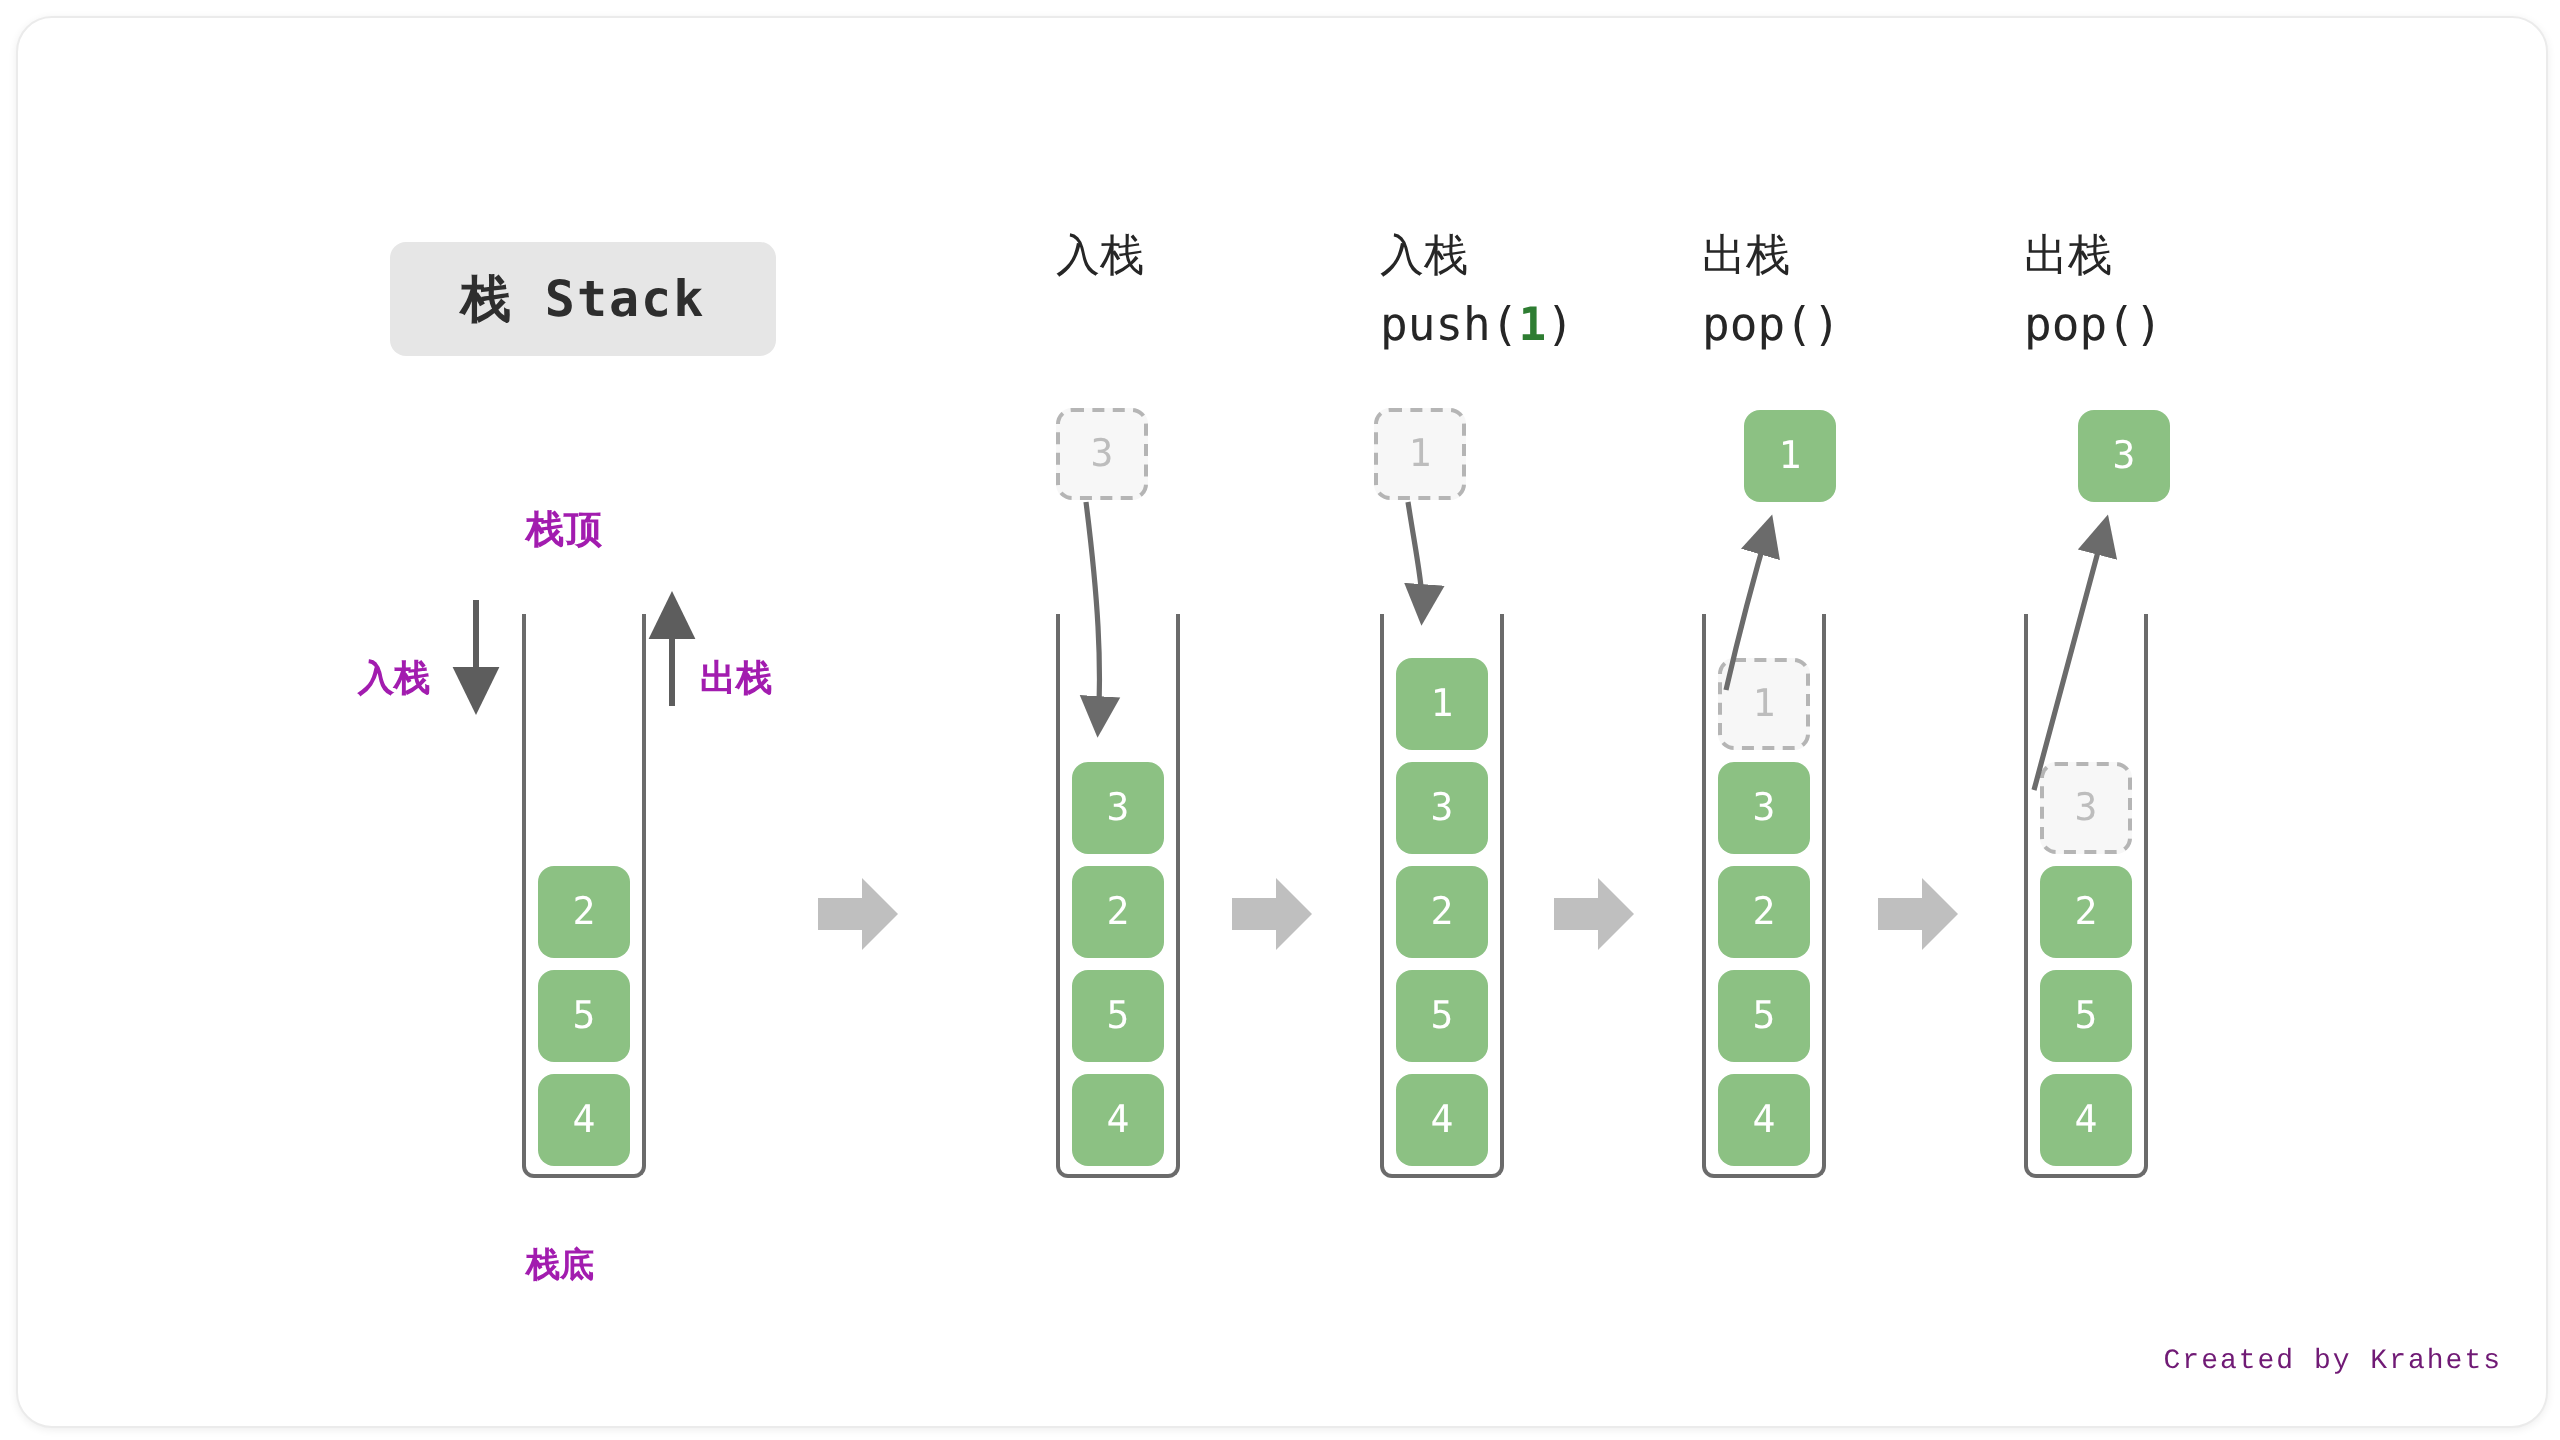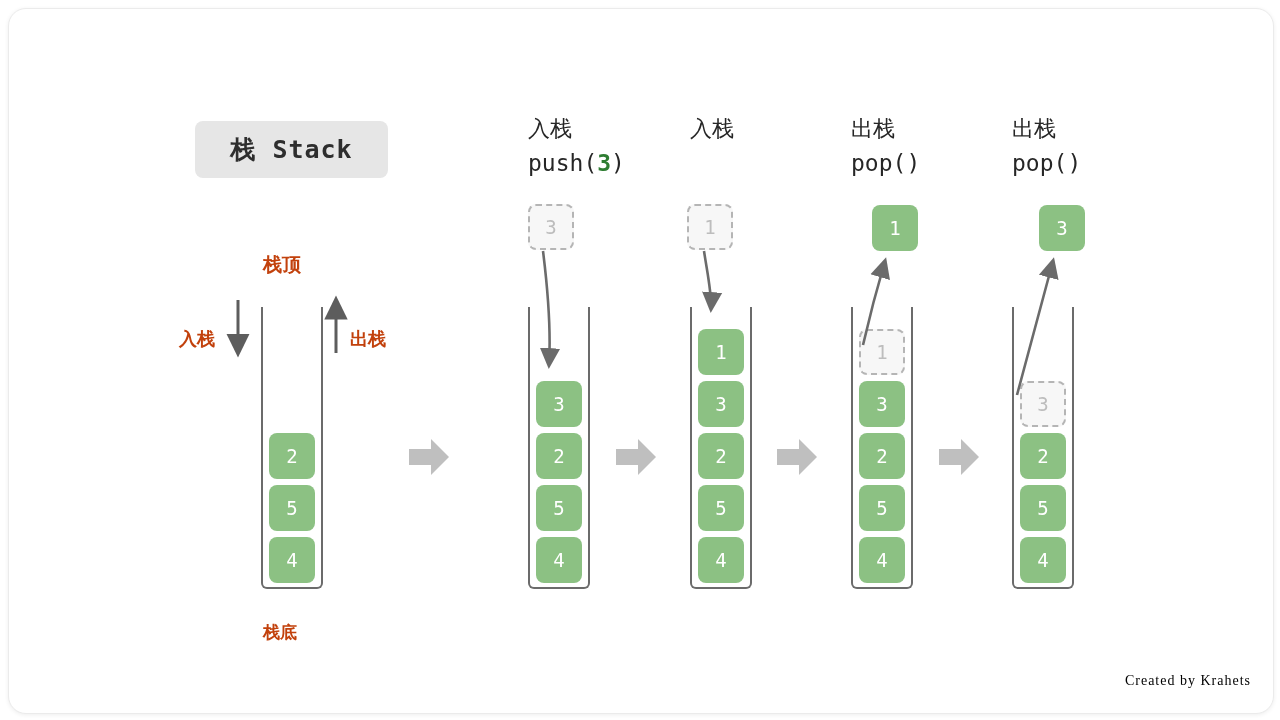--- a/index.html
+++ b/index.html
@@ -18,21 +18,21 @@
     position:absolute;left:186px;top:112px;width:193px;height:57px;
     background:#e6e6e6;border-radius:8px;
     display:flex;align-items:center;justify-content:center;
     font-family:"DejaVu Sans Mono","Liberation Mono",monospace;
     font-size:25px;color:#2e2e2e;letter-spacing:1px;font-weight:700;
   }
   .title-chip .cjk{font-family:"DejaVu Sans","Liberation Sans",sans-serif;font-weight:700;}
   
   .cjk-bold{
     font-family:"DejaVu Sans","Liberation Sans",sans-serif;
-    font-weight:700;color:#c2410c;
+    font-weight:700;color:#a21caf;
   }
   .lbl-top{position:absolute;left:254px;top:243px;font-size:19px;}
   .lbl-bottom{position:absolute;left:254px;top:612px;font-size:17px;}
   .lbl-push-side{position:absolute;left:170px;top:318px;font-size:18px;}
   .lbl-pop-side{position:absolute;left:341px;top:318px;font-size:18px;}
   
   .op-head{position:absolute;top:106px;width:150px;}
   .op-head .line1{
     font-family:"DejaVu Sans","Liberation Sans",sans-serif;
     font-size:22px;color:#262626;line-height:28px;
@@ -73,22 +73,22 @@
   }
   .float-cell.solid{background:#8cc183;color:#ffffff;}
   .float-cell.ghost{background:#f7f7f7;color:#bdbdbd;border:2px dashed #b5b5b5;}
   
   .step-arrow{position:absolute;top:428px;width:44px;height:40px;}
   
   .overlay{position:absolute;left:0;top:0;width:1264px;height:704px;pointer-events:none;}
   
   .watermark{
     position:absolute;right:22px;bottom:24px;
-    font-family:Liberation Serif, serif;
-    font-size:14px;color:#000000;letter-spacing:1px;
+    font-family:Liberation Mono, monospace;
+    font-size:14px;color:#701a75;letter-spacing:1px;
   }
 </style>
 </head>
 <body>
 
 <div class="canvas">
 
   <div class="title-chip">
     <span class="cjk">栈</span>&nbsp;<span>Stack</span>
   </div>
@@ -99,24 +99,24 @@
   <div class="lbl-pop-side cjk-bold">出栈</div>
 
   <div class="stack" id="stack-0" style="left:252px;top:298px;height:282px;">
       <div class="cell solid">2</div>
       <div class="cell solid">5</div>
       <div class="cell solid last">4</div>
     </div>
 
   <div class="op-head" id="head-1" style="left:519px;">
     <div class="line1">入栈</div>
-    <div class="line2"><span>push(</span><span class="arg">3</span><span>)</span></div>
   </div>
   <div class="op-head" id="head-2" style="left:681px;">
     <div class="line1">入栈</div>
+    <div class="line2"><span>push(</span><span class="arg">1</span><span>)</span></div>
   </div>
   <div class="op-head" id="head-3" style="left:842px;">
     <div class="line1">出栈</div>
     <div class="line2"><span>pop(</span><span class="arg"></span><span>)</span></div>
   </div>
   <div class="op-head" id="head-4" style="left:1003px;">
     <div class="line1">出栈</div>
     <div class="line2"><span>pop(</span><span class="arg"></span><span>)</span></div>
   </div>
 

